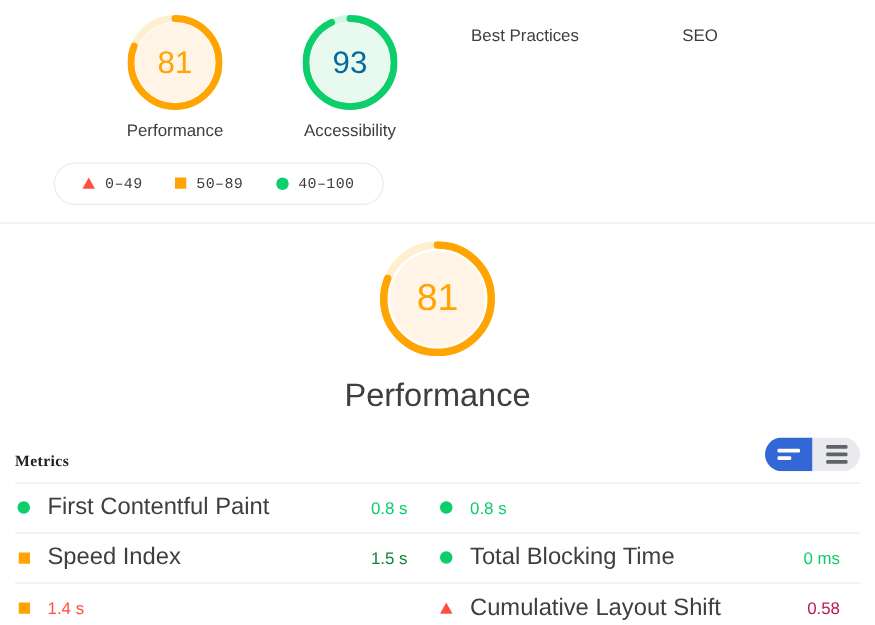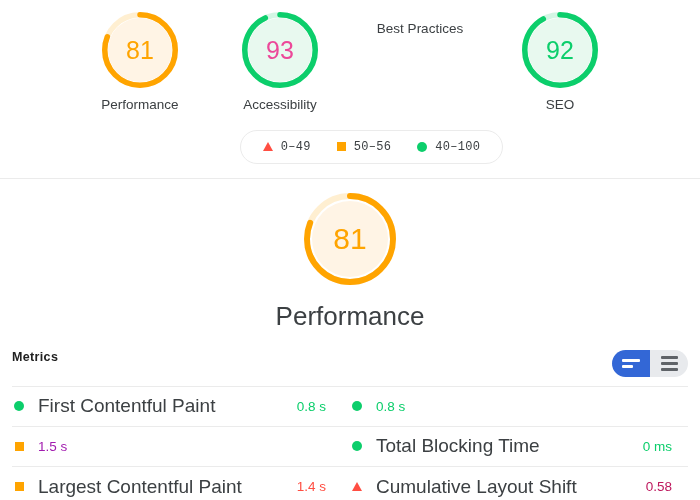--- a/index.html
+++ b/index.html
@@ -66,21 +66,21 @@
     font-size: 13.5px;
     color: #3c4043;
     text-align: center;
     line-height: 1.25;
     max-width: 105px;
   }
 
   
   .legend-wrap {
     display: flex;
-    justify-content: center;
+    justify-content: flex-start;
     margin-top: 16px;
     padding-left: 43px;
   }
 
   .legend {
     display: flex;
     align-items: center;
     gap: 26px;
     border: 1px solid #ebebeb;
     border-radius: 18px;
@@ -162,23 +162,24 @@
   .cat-title {
     margin-top: 16px;
     font-size: 26px;
     font-weight: 400;
     color: #3c4043;
   }
 
   
   .metrics-head {
     display: flex;
-    align-items: flex-start;
+    align-items: flex-end;
     justify-content: space-between;
     padding: 18px 12px 9px 12px;
+    font-family: Liberation Serif, serif;
   }
 
   .metrics-title {
     font-size: 12.5px;
     font-weight: bold;
     color: #212121;
     letter-spacing: 0.35px;
   }
 
   .toggle {
@@ -262,49 +263,41 @@
      </div>
      <div class="gauge-label">Performance</div>
     </div>
     <div class="gauge">
       <div class="gauge-ring">
        <svg width="76" height="76" viewBox="0 0 76 76">
       <circle cx="38" cy="38" r="35.25" fill="none" stroke="#0cce6b" stroke-opacity="0.18" stroke-width="5.5"></circle>
       <circle cx="38" cy="38" r="35.25" fill="none" stroke="#0cce6b" stroke-width="5.5" stroke-linecap="round" stroke-dasharray="205.97852233261477 15.50375974546563"></circle>
     </svg>
     <div class="disc" style="width:64px;height:64px;top:6px;left:6px;background:#e8f9ef"></div>
-       <div class="gauge-value" style="color:#ec4899">93</div>
+       <div class="gauge-value" style="color:#0369a1">93</div>
      </div>
      <div class="gauge-label">Accessibility</div>
     </div>
     <div class="gauge">
      <div class="gauge-label">Best Practices</div>
     </div>
     <div class="gauge">
-      <div class="gauge-ring">
-       <svg width="76" height="76" viewBox="0 0 76 76">
-      <circle cx="38" cy="38" r="35.25" fill="none" stroke="#0cce6b" stroke-opacity="0.18" stroke-width="5.5"></circle>
-      <circle cx="38" cy="38" r="35.25" fill="none" stroke="#0cce6b" stroke-width="5.5" stroke-linecap="round" stroke-dasharray="203.76369951183398 17.718582566246425"></circle>
-    </svg>
-    <div class="disc" style="width:64px;height:64px;top:6px;left:6px;background:#e8f9ef"></div>
-       <div class="gauge-value" style="color:#0cce6b">92</div>
-     </div>
      <div class="gauge-label">SEO</div>
     </div>
   </div>
 
 <div class="legend-wrap">
   <div class="legend" id="legend">
       <div class="legend-item">
         <span class="mk-triangle"></span>
      <span class="legend-text">0–49</span>
       </div>
       <div class="legend-item">
         <span class="mk-square"></span>
-     <span class="legend-text">50–56</span>
+     <span class="legend-text">50–89</span>
       </div>
       <div class="legend-item">
         <span class="mk-circle"></span>
      <span class="legend-text">40–100</span>
       </div>
     </div>
 </div>
 
 <div class="divider-full"></div>
 
@@ -347,27 +340,27 @@
         <span class="metric-marker">
          <span class="mk-circle"></span>
        </span>
        <span class="metric-name">First Contentful Paint</span>
        <span class="metric-value" style="color:#0cce6b">0.8 s</span>
       </div>
       <div class="metric-row left">
         <span class="metric-marker">
          <span class="mk-square"></span>
        </span>
-       <span class="metric-value" style="color:#a21caf">1.5 s</span>
+       <span class="metric-name">Speed Index</span>
+       <span class="metric-value" style="color:#15803d">1.5 s</span>
       </div>
       <div class="metric-row left last">
         <span class="metric-marker">
          <span class="mk-square"></span>
        </span>
-       <span class="metric-name">Largest Contentful Paint</span>
        <span class="metric-value" style="color:#ff4e42">1.4 s</span>
       </div>
     </div>
   <div id="col-right">
       <div class="metric-row">
         <span class="metric-marker">
          <span class="mk-circle"></span>
        </span>
        <span class="metric-value" style="color:#0cce6b">0.8 s</span>
       </div>

